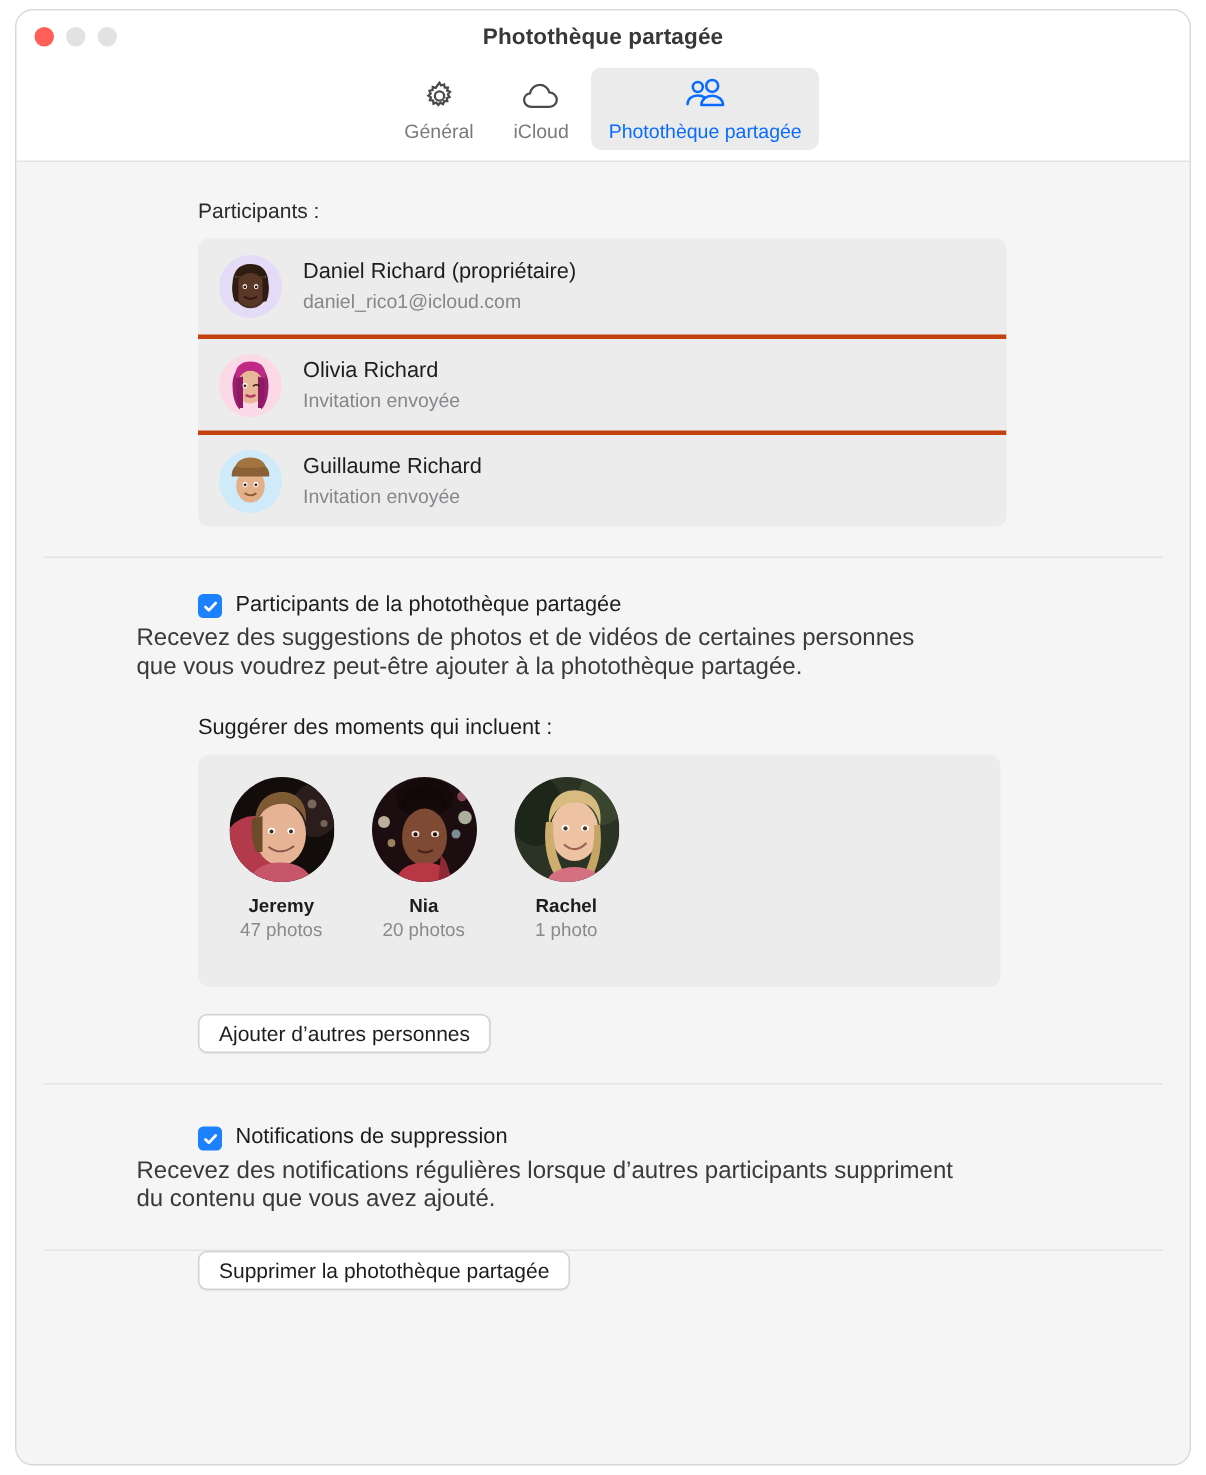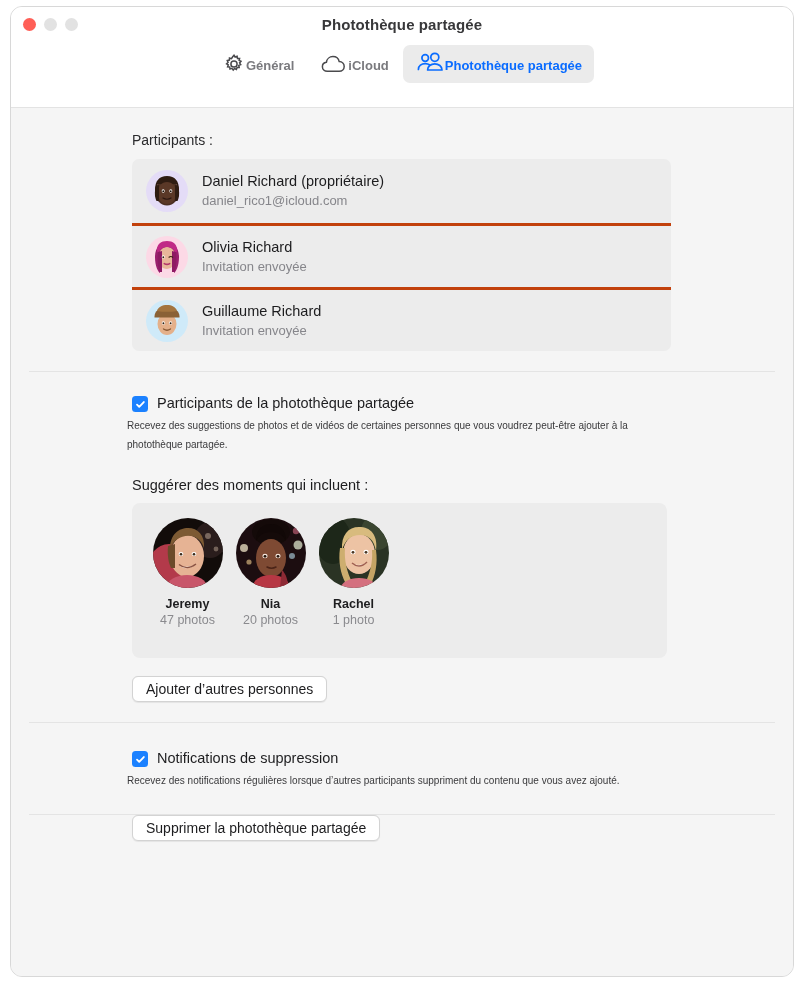--- a/index.html
+++ b/index.html
@@ -65,28 +65,27 @@
     background: #ffffff;
     border-bottom: 1px solid #e3e3e3;
     display: flex;
     justify-content: center;
     align-items: flex-start;
     gap: 2px;
     flex: 0 0 auto;
   }
   .tab {
     display: flex;
-    flex-direction: row;
+    flex-direction: column;
     align-items: center;
     justify-content: flex-start;
     padding: 5px 12px 5px 12px;
     border-radius: 7px;
     min-width: 62px;
     cursor: default;
-    font-weight: bold;
   }
   .tab .tab-icon {
     height: 28px;
     display: flex;
     align-items: center;
     justify-content: center;
   }
   .tab .tab-label {
     margin-top: 2px;
     font-size: 13px;
@@ -196,44 +195,44 @@
     margin-top: 2px;
     margin-right: 9px;
   }
   .checkbox svg { width: 11px; height: 11px; display: block; }
   .check-title {
     font-size: 14.5px;
     color: #1d1d1f;
     line-height: 19px;
   }
   .check-desc {
-    font-size: 10px;
+    font-size: 16px;
     color: #3a3a3c;
     line-height: 19px;
-    margin-left: 116px;
+    margin-left: 80px;
     margin-top: 3px;
     max-width: 545px;
   }
 
   
   .sugg-label {
     font-size: 14.5px;
     color: #1d1d1f;
     margin-left: 121px;
   }
   .sugg-box {
     margin: 10px 0 0 121px;
     width: 535px;
     height: 155px;
     background: #ececec;
     border-radius: 8px;
     display: flex;
     align-items: flex-start;
     padding: 15px 0 0 16px;
-    gap: 4px;
+    gap: 16px;
   }
   .person {
     width: 79px;
     display: flex;
     flex-direction: column;
     align-items: center;
   }
   .person-photo {
     width: 70px; height: 70px;
     border-radius: 50%;

